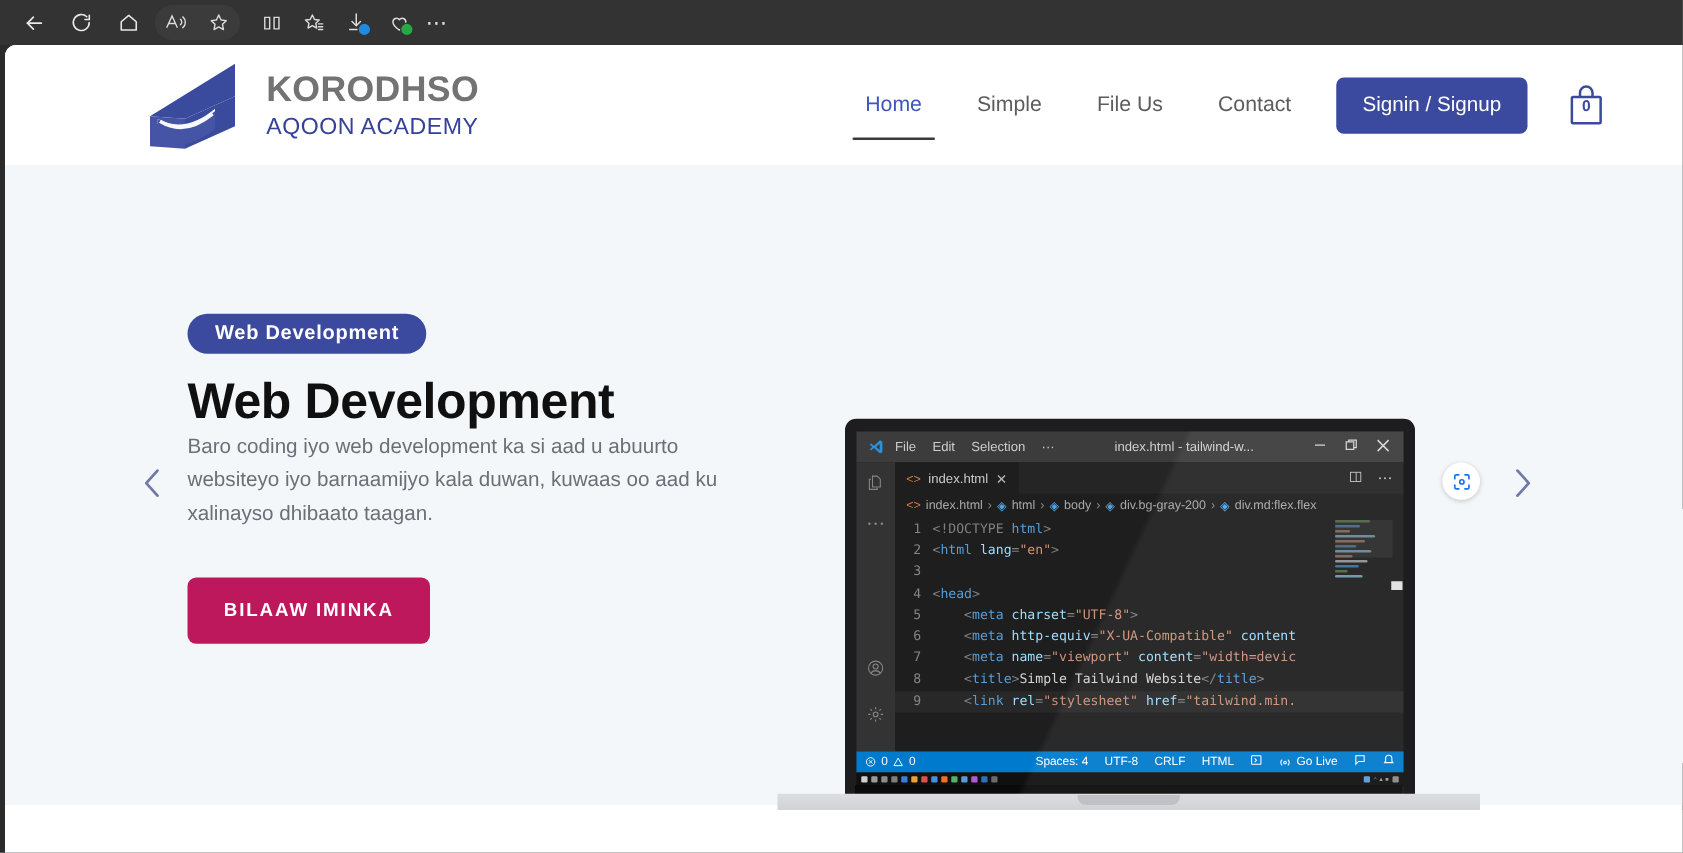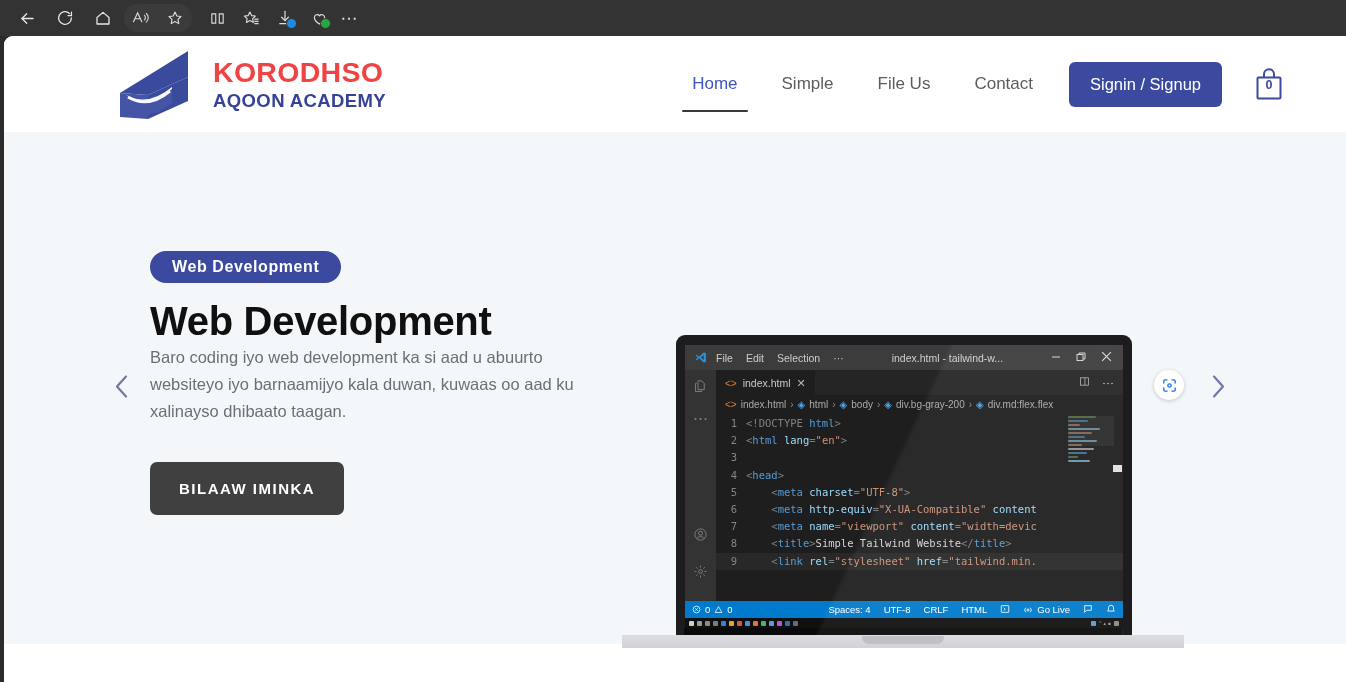--- a/index.html
+++ b/index.html
@@ -82,25 +82,25 @@
     height: 96px;
     background: #ffffff;
     display: flex; align-items: center;
     padding: 0 60px 0 110px;
     position: relative;
   }
   .logo { display: flex; align-items: center; gap: 13px; }
   .logo-mark { width: 86px; height: 74px; flex: 0 0 auto; }
   .logo-text { line-height: 1; }
   .logo-title {
-    font-size: 28.5px; font-weight: bold; color: #ef4444;
+    font-size: 28.5px; font-weight: bold; color: #737373;
     letter-spacing: .3px;
   }
   .logo-sub {
-    font-size: 18.5px; font-weight: bold; color: #364298;
+    font-size: 18.5px; font-weight: normal; color: #364298;
     letter-spacing: .4px; margin-top: 5px;
   }
 
   .nav-wrap {
     margin-left: auto;
     display: flex; align-items: center; gap: 0px;
   }
   .nav-link {
     font-size: 17px; color: #5c5c5c;
     padding: 6px 22px 6px;
@@ -157,21 +157,21 @@
   .hero-title {
     font-size: 40px; font-weight: bold; color: #101010;
     margin-top: 16px; letter-spacing: -.3px;
   }
   .hero-desc {
     font-size: 16.5px; color: #6b6f76; line-height: 1.62;
     width: 470px;
   }
   .btn-cta {
     margin-top: 37px;
-    background: #404040; color: #fff;
+    background: #be185d; color: #fff;
     border: none; border-radius: 7px;
     font-size: 15px; font-weight: bold; letter-spacing: 1.5px;
     padding: 18px 29px; cursor: pointer;
   }
 
   .arrow {
     position: absolute; top: 50%; transform: translateY(-50%);
     background: none; border: none; cursor: pointer;
     color: #7078a8; padding: 4px;
   }

